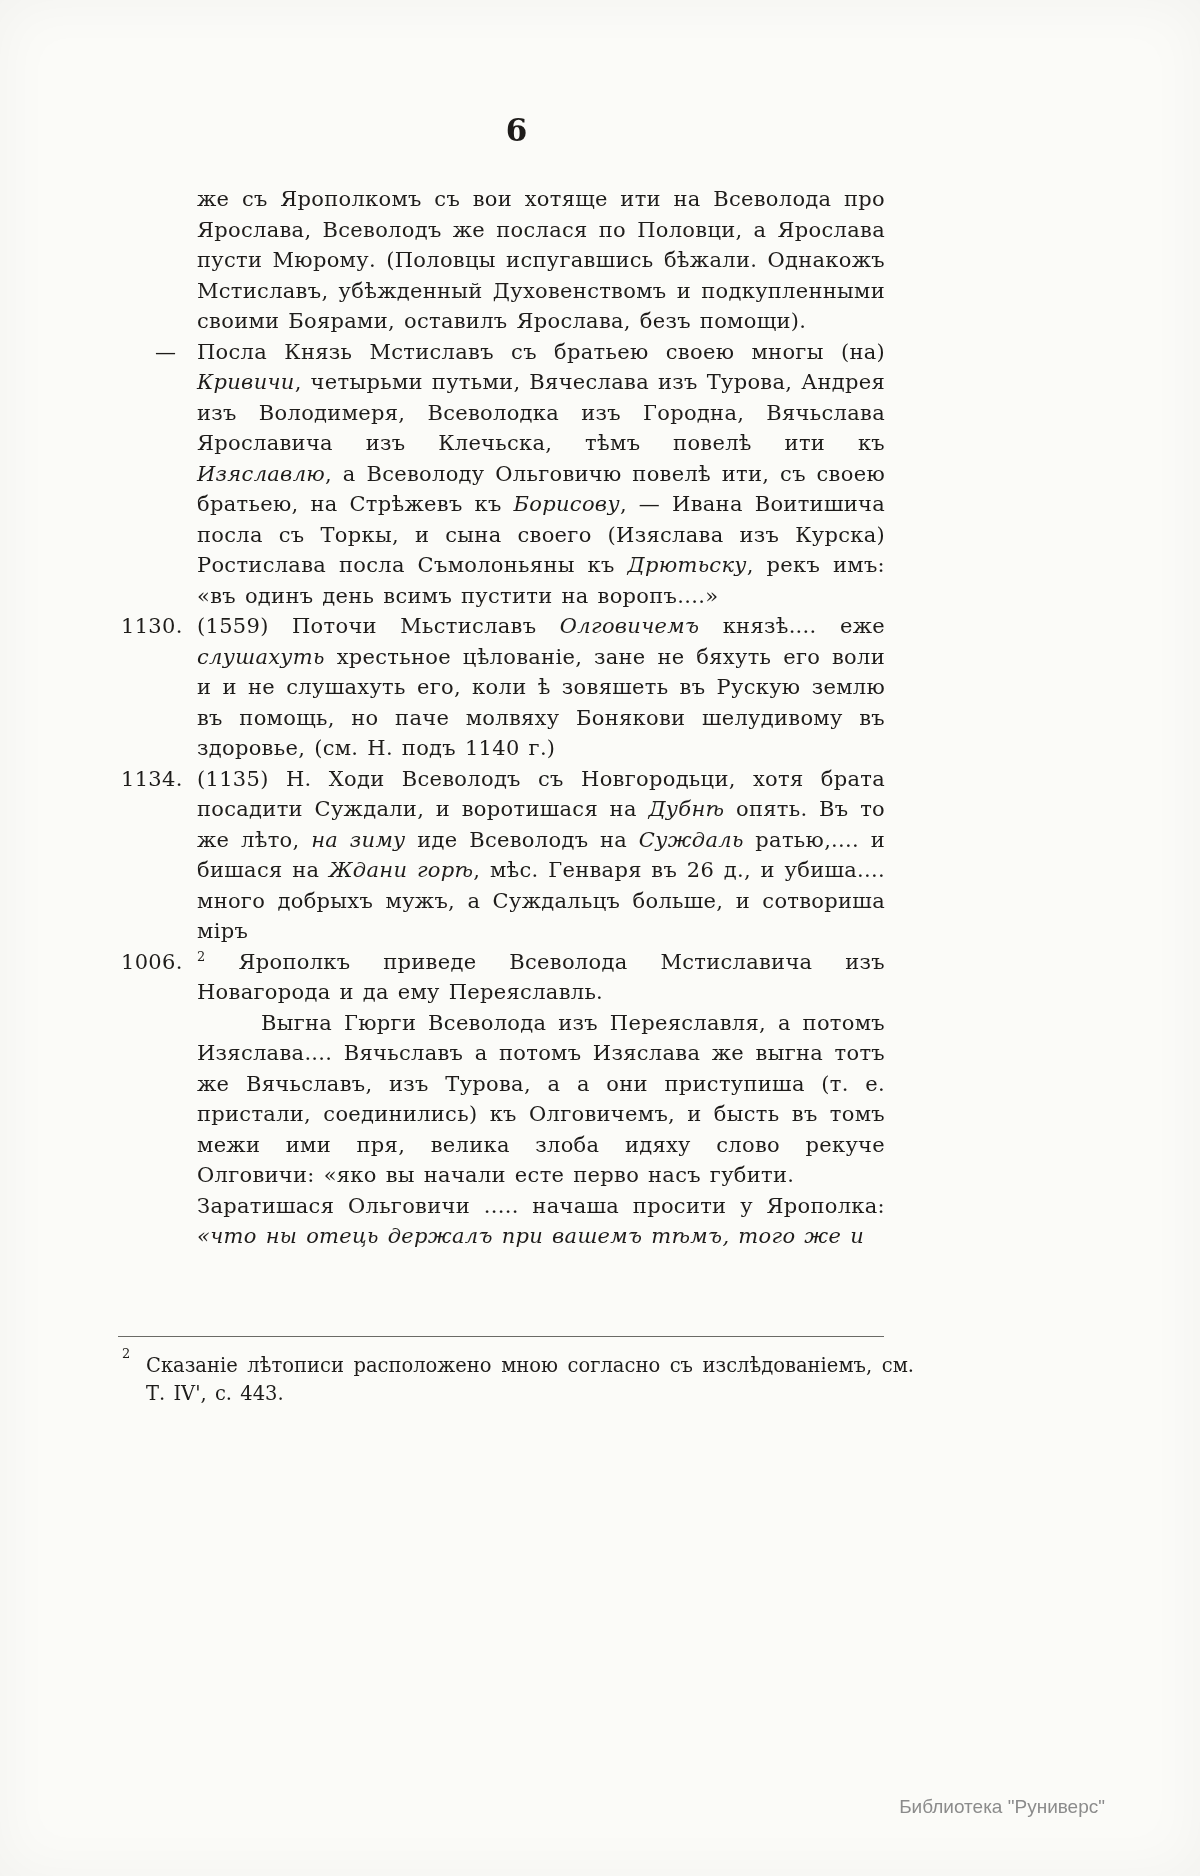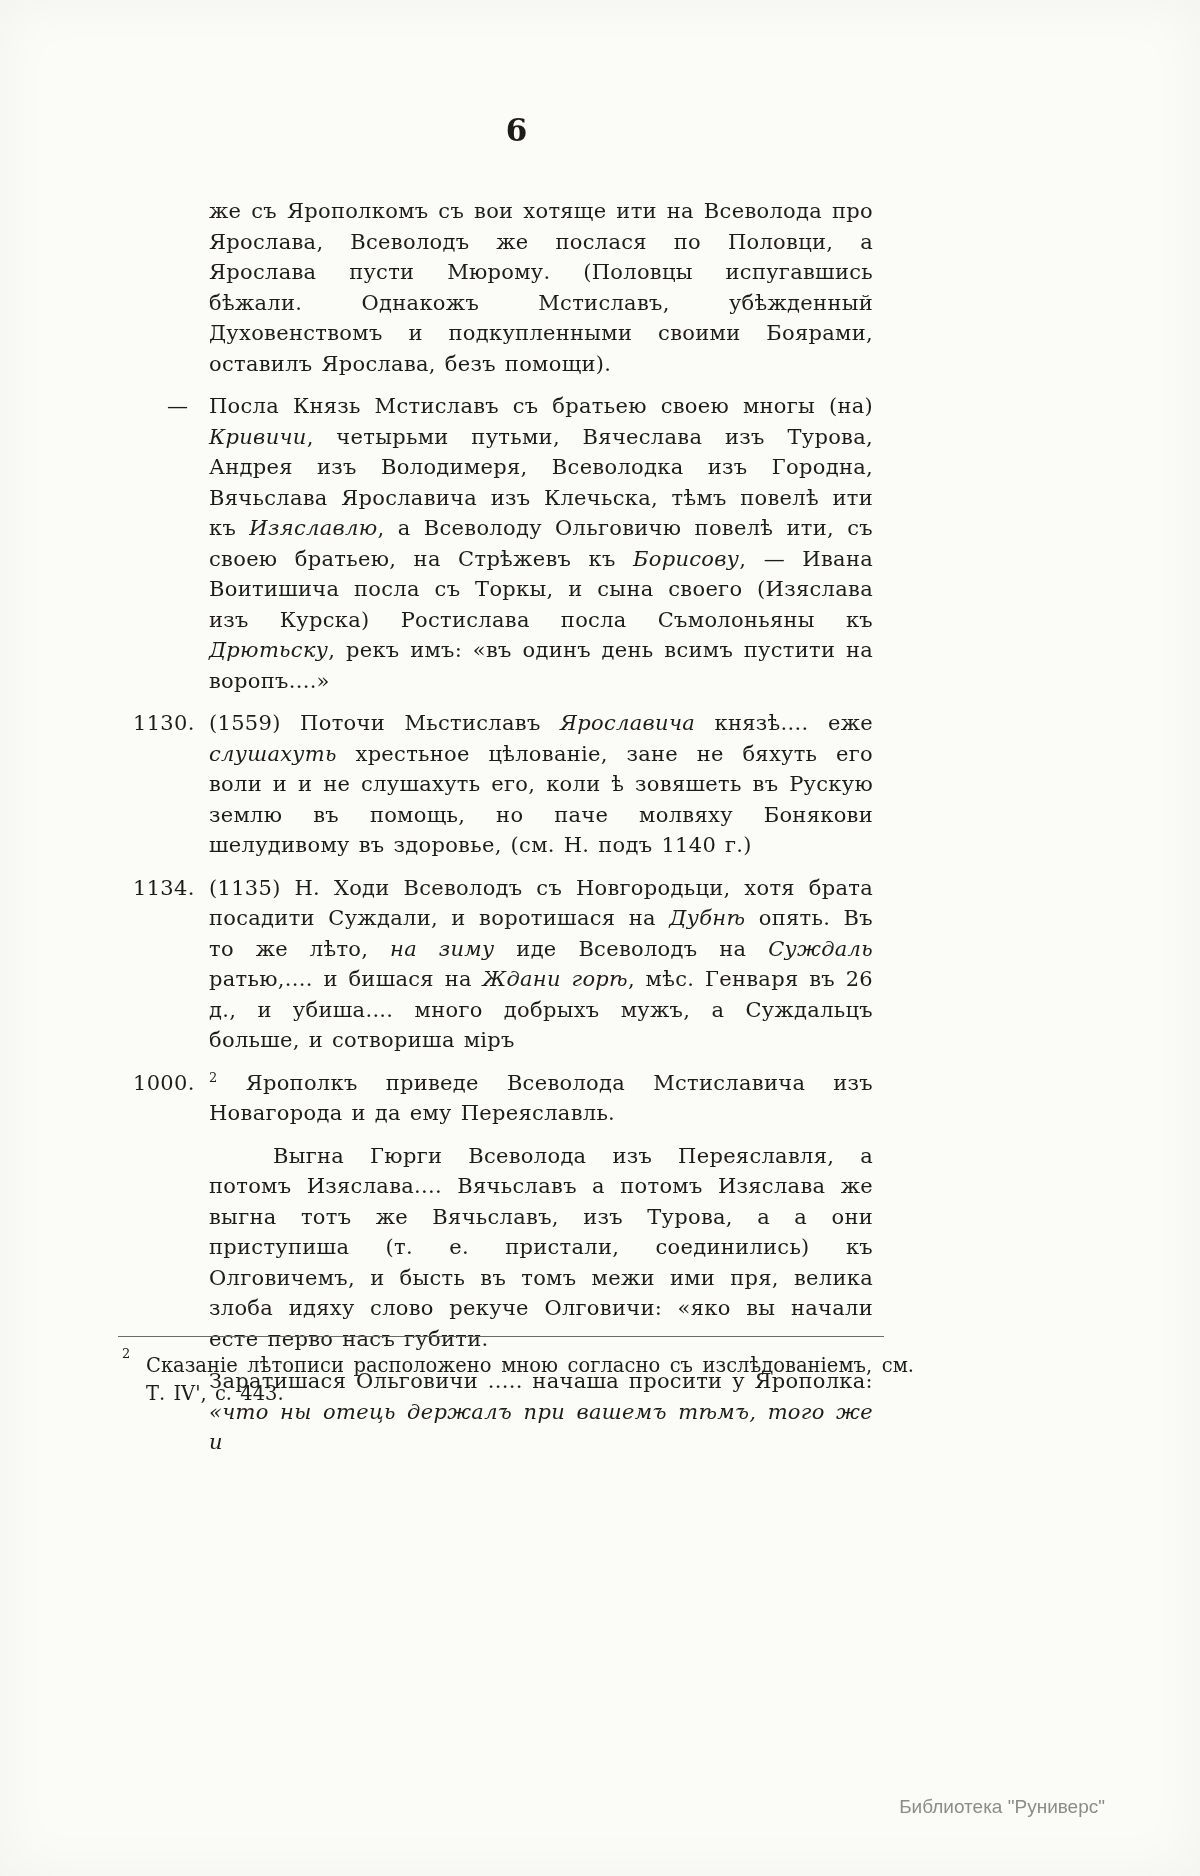--- a/index.html
+++ b/index.html
@@ -28,21 +28,21 @@
     position: absolute;
     left: 197px;
     top: 184px;
     width: 688px;
     font-size: 21px;
     line-height: 30.5px;
     text-align: justify;
     word-spacing: 2px;
     letter-spacing: 0.3px;
   }
-  .para { margin: 12px; position: relative; }
+  .para { margin: 0; position: relative; }
   .para.indent { text-indent: 64px; }
   .mlabel {
     position: absolute;
     left: -76px;
     top: 0;
     width: 70px;
     text-align: left;
     text-indent: 0;
   }
   .mlabel.dash { left: -42px; }
@@ -88,23 +88,23 @@
 </head>
 <body>
 
 <div class="page">
 
   <div class="page-number">6</div>
 
   <div class="text-block">
       <p class="para"><span>же съ Ярополкомъ съ вои хотяще ити на Всеволода про Ярослава, Всеволодъ же послася по Половци, а Ярослава пусти Мюрому. (Половцы испугавшись бѣжали. Однакожъ Мстиславъ, убѣжденный Духовенствомъ и подкупленными своими Боярами, оставилъ Ярослава, безъ помощи).</span></p>
       <p class="para"><span class="mlabel dash">—</span><span>Посла Князь Мстиславъ съ братьею своею многы (на) </span><i>Кривичи</i><span>, четырьми путьми, Вячеслава изъ Турова, Андрея изъ Володимеря, Всеволодка изъ Городна, Вячьслава Ярославича изъ Клечьска, тѣмъ повелѣ ити къ </span><i>Изяславлю</i><span>, а Всеволоду Ольговичю повелѣ ити, съ своею братьею, на Стрѣжевъ къ </span><i>Борисову</i><span>, — Ивана Воитишича посла съ Торкы, и сына своего (Изяслава изъ Курска) Ростислава посла Съмолоньяны къ </span><i>Дрютьску</i><span>, рекъ имъ: «въ одинъ день всимъ пустити на воропъ....»</span></p>
-      <p class="para"><span class="mlabel">1130.</span><span>(1559) Поточи Мьстиславъ </span><i>Ярославича</i><span> князѣ.... еже </span><i>слушахуть</i><span> хрестьное цѣлованіе, зане не бяхуть его воли и и не слушахуть его, коли ѣ зовяшеть въ Рускую землю въ помощь, но паче молвяху Бонякови шелудивому въ здоровье, (см. Н. подъ 1140 г.)</span></p>
+      <p class="para"><span class="mlabel">1130.</span><span>(1559) Поточи Мьстиславъ </span><i>Олговичемъ</i><span> князѣ.... еже </span><i>слушахуть</i><span> хрестьное цѣлованіе, зане не бяхуть его воли и и не слушахуть его, коли ѣ зовяшеть въ Рускую землю въ помощь, но паче молвяху Бонякови шелудивому въ здоровье, (см. Н. подъ 1140 г.)</span></p>
       <p class="para"><span class="mlabel">1134.</span><span>(1135) Н. Ходи Всеволодъ съ Новгородьци, хотя брата посадити Суждали, и воротишася на </span><i>Дубнѣ</i><span> опять. Въ то же лѣто, </span><i>на зиму</i><span> иде Всеволодъ на </span><i>Суждаль</i><span> ратью,.... и бишася на </span><i>Ждани горѣ</i><span>, мѣс. Генваря въ 26 д., и убиша.... много добрыхъ мужъ, а Суждальцъ больше, и сотвориша міръ</span></p>
-      <p class="para"><span class="mlabel">1000.</span><sup>2</sup><span> Ярополкъ приведе Всеволода Мстиславича изъ Новагорода и да ему Переяславль.</span></p>
+      <p class="para"><span class="mlabel">1006.</span><sup>2</sup><span> Ярополкъ приведе Всеволода Мстиславича изъ Новагорода и да ему Переяславль.</span></p>
       <p class="para indent"><span>Выгна Гюрги Всеволода изъ Переяславля, а потомъ Изяслава.... Вячьславъ а потомъ Изяслава же выгна тотъ же Вячьславъ, изъ Турова, а а они приступиша (т. е. пристали, соединились) къ Олговичемъ, и бысть въ томъ межи ими пря, велика злоба идяху слово рекуче Олговичи: «яко вы начали есте перво насъ губити.</span></p>
       <p class="para"><span>Заратишася Ольговичи ..... начаша просити у Ярополка: </span><i>«что ны отець держалъ при вашемъ тѣмъ, того же и</i></p>
     </div>
 
   <div class="fn-rule"></div>
 
   <div class="footnote"><span class="fn-marker">2</span><span>Сказаніе лѣтописи расположено мною согласно съ изслѣдованіемъ, см. Т. IV', с. 443.</span></div>
 
   <div class="watermark">Библиотека "Руниверс"</div>
 

